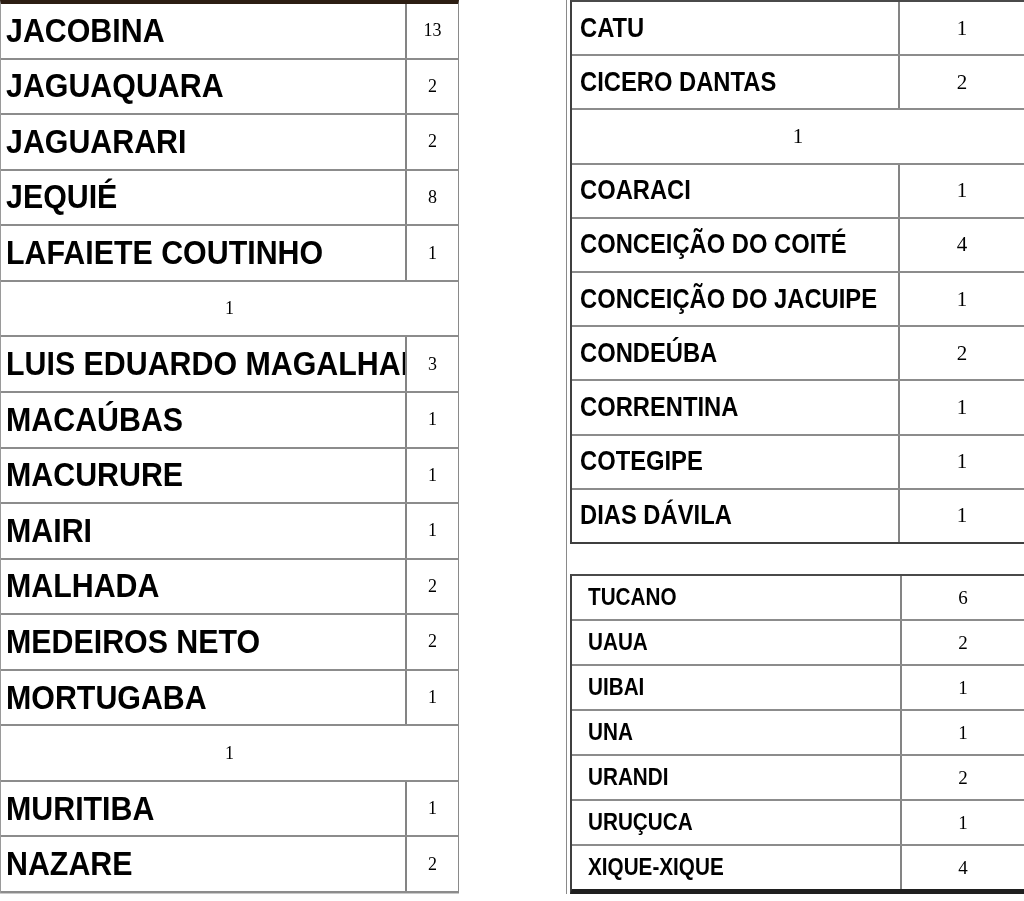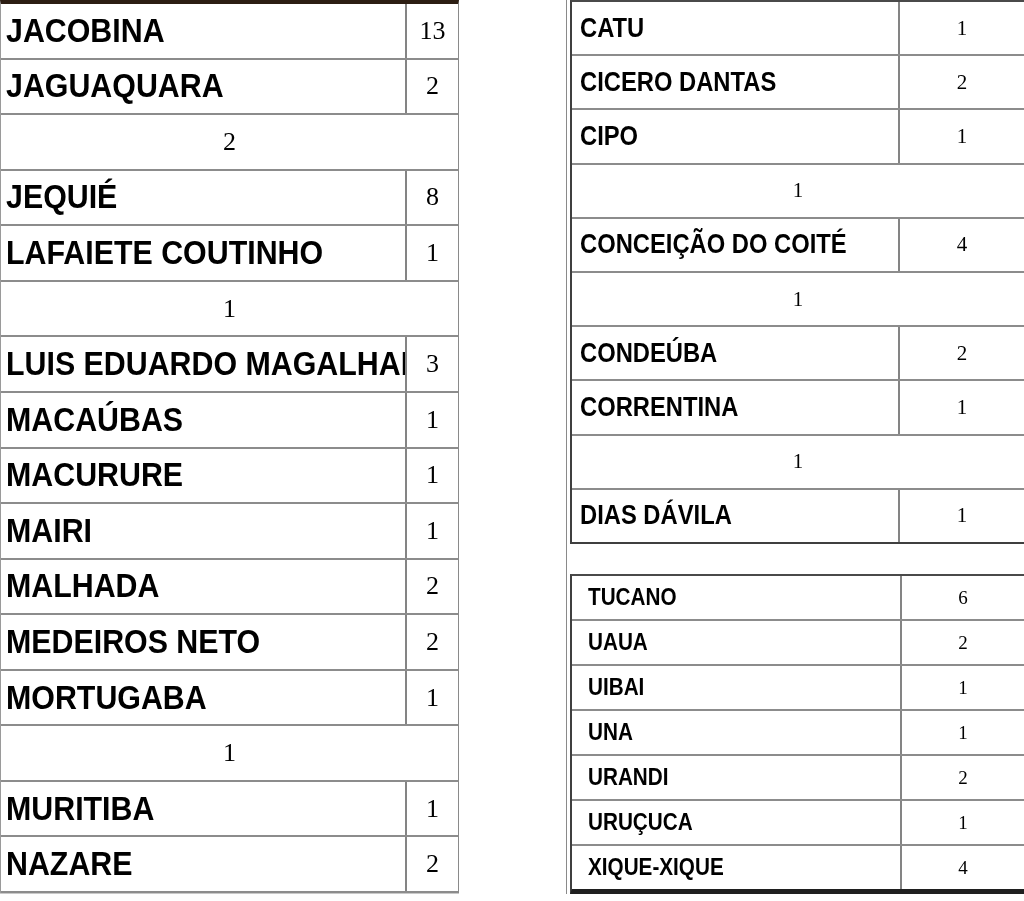--- a/index.html
+++ b/index.html
@@ -86,21 +86,21 @@
   }
   .nm {
     font-weight: 700;
     white-space: nowrap;
     transform-origin: 0 50%;
     letter-spacing: 0;
   }
   
   .tbl-left .name-cell   { width: 406px; padding-left: 5px; }
   .tbl-left .nm          { font-size: 33px; transform: scaleX(0.92); }
-  .tbl-left .val-cell    { font-size: 26px; }
+  .tbl-left .val-cell    { font-size: 18px; }
   
   .tbl-right-top .name-cell { width: 328px; padding-left: 8px; }
   .tbl-right-top .nm        { font-size: 27px; transform: scaleX(0.88); }
   .tbl-right-top .val-cell  { font-size: 21px; }
   
   .tbl-right-bottom .name-cell { width: 330px; padding-left: 16px; }
   .tbl-right-bottom .nm        { font-size: 23px; transform: scaleX(0.90); }
   .tbl-right-bottom .val-cell  { font-size: 19px; }
 </style>
 </head>
@@ -122,20 +122,23 @@
       <div class="row">
         <div class="cell name-cell">
           <span class="nm">JAGUAQUARA</span>
         </div>
         <div class="cell val-cell">
           <span class="vl">2</span>
         </div>
       </div>
 
       <div class="row">
+        <div class="cell name-cell">
+          <span class="nm">JAGUARARI</span>
+        </div>
         <div class="cell val-cell">
           <span class="vl">2</span>
         </div>
       </div>
 
       <div class="row">
         <div class="cell name-cell">
           <span class="nm">JEQUIÉ</span>
         </div>
         <div class="cell val-cell">
@@ -262,44 +265,47 @@
       <div class="row">
         <div class="cell name-cell">
           <span class="nm">CICERO DANTAS</span>
         </div>
         <div class="cell val-cell">
           <span class="vl">2</span>
         </div>
       </div>
 
       <div class="row">
-        <div class="cell name-cell">
-          <span class="nm">CIPO</span>
-        </div>
-        <div class="cell val-cell">
-          <span class="vl">1</span>
-        </div>
-      </div>
-
-      <div class="row">
+        <div class="cell val-cell">
+          <span class="vl">1</span>
+        </div>
+      </div>
+
+      <div class="row">
+        <div class="cell name-cell">
+          <span class="nm">COARACI</span>
+        </div>
         <div class="cell val-cell">
           <span class="vl">1</span>
         </div>
       </div>
 
       <div class="row">
         <div class="cell name-cell">
           <span class="nm">CONCEIÇÃO DO COITÉ</span>
         </div>
         <div class="cell val-cell">
           <span class="vl">4</span>
         </div>
       </div>
 
       <div class="row">
+        <div class="cell name-cell">
+          <span class="nm">CONCEIÇÃO DO JACUIPE</span>
+        </div>
         <div class="cell val-cell">
           <span class="vl">1</span>
         </div>
       </div>
 
       <div class="row">
         <div class="cell name-cell">
           <span class="nm">CONDEÚBA</span>
         </div>
         <div class="cell val-cell">
@@ -310,20 +316,23 @@
       <div class="row">
         <div class="cell name-cell">
           <span class="nm">CORRENTINA</span>
         </div>
         <div class="cell val-cell">
           <span class="vl">1</span>
         </div>
       </div>
 
       <div class="row">
+        <div class="cell name-cell">
+          <span class="nm">COTEGIPE</span>
+        </div>
         <div class="cell val-cell">
           <span class="vl">1</span>
         </div>
       </div>
 
       <div class="row">
         <div class="cell name-cell">
           <span class="nm">DIAS DÁVILA</span>
         </div>
         <div class="cell val-cell">

